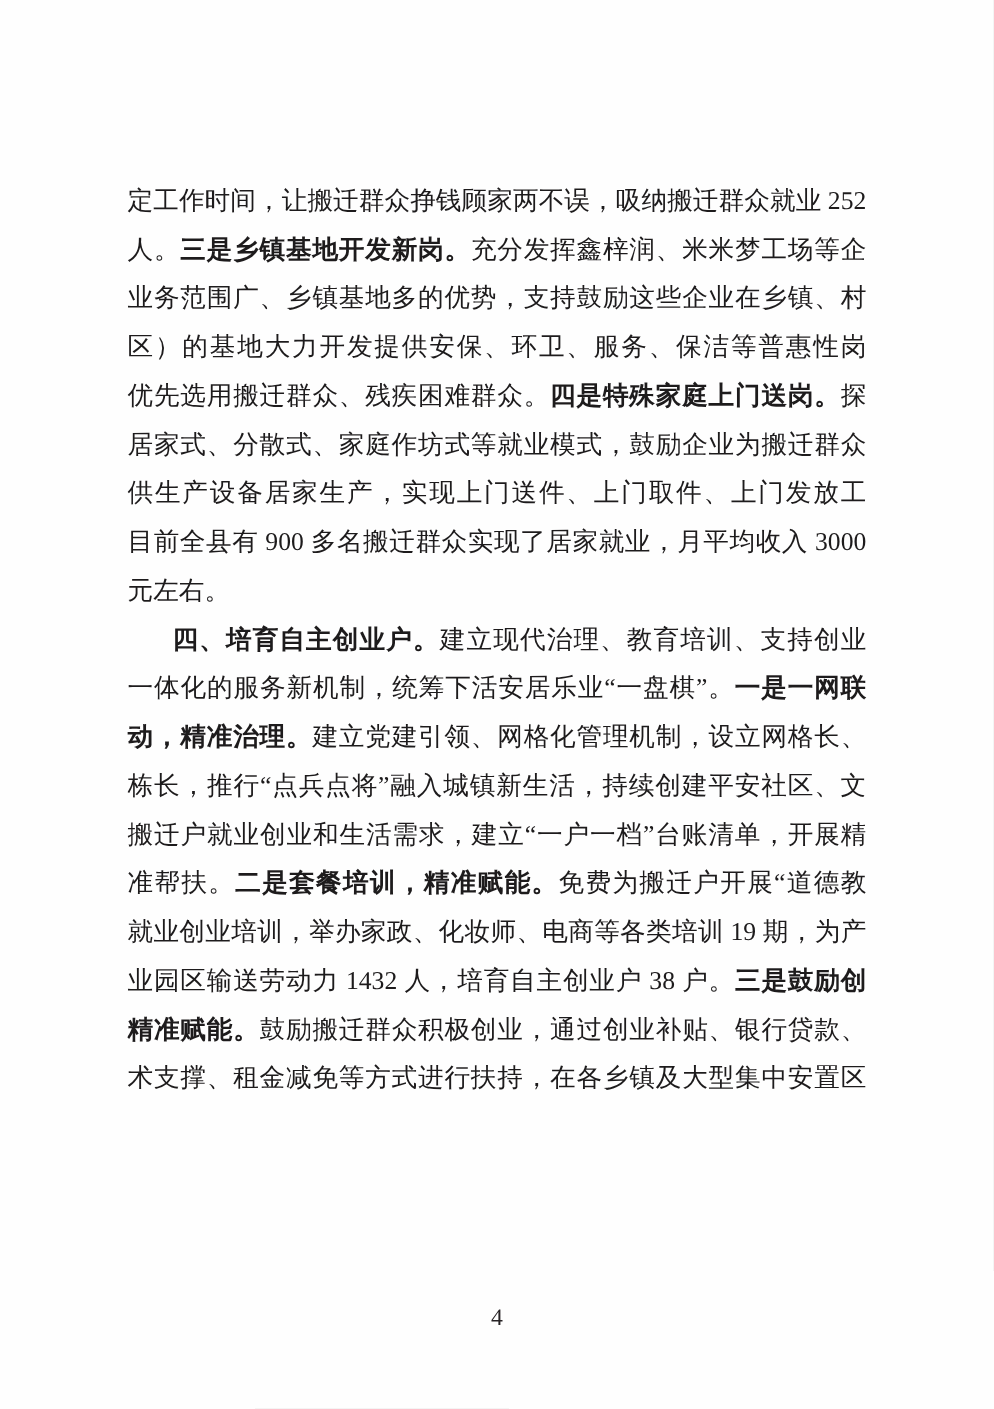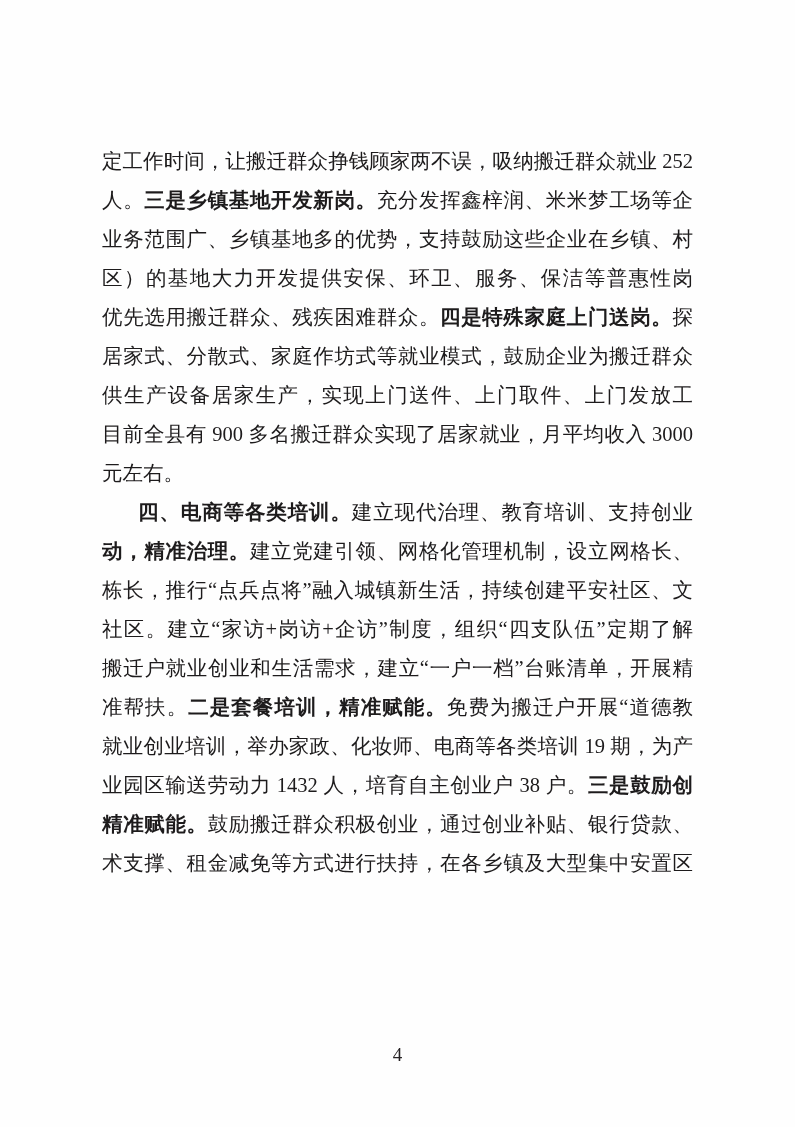--- a/index.html
+++ b/index.html
@@ -69,24 +69,24 @@
         <div class="line j"><span class="seg body">人。</span><span class="seg em">三是乡镇基地开发新岗。</span><span class="seg body">充分发挥鑫梓润、米米梦工场等企业</span></div>
         <div class="line j"><span class="seg body">业务范围广、乡镇基地多的优势，支持鼓励这些企业在乡镇、村（社</span></div>
         <div class="line j"><span class="seg body">区）的基地大力开发提供安保、环卫、服务、保洁等普惠性岗位，</span></div>
         <div class="line j"><span class="seg body">优先选用搬迁群众、残疾困难群众。</span><span class="seg em">四是特殊家庭上门送岗。</span><span class="seg body">探索</span></div>
         <div class="line j"><span class="seg body">居家式、分散式、家庭作坊式等就业模式，鼓励企业为搬迁群众提</span></div>
         <div class="line j"><span class="seg body">供生产设备居家生产，实现上门送件、上门取件、上门发放工资，</span></div>
         <div class="line j"><span class="seg body">目前全县有 900 多名搬迁群众实现了居家就业，月平均收入 3000</span></div>
         <div class="line short"><span class="seg body">元左右。</span></div>
       </div>
       <div class="paragraph">
-        <div class="line j indent"><span class="seg head">四、电商等各类培训。</span><span class="seg body">建立现代治理、教育培训、支持创业</span></div>
+        <div class="line j indent"><span class="seg head">四、培育自主创业户。</span><span class="seg body">建立现代治理、教育培训、支持创业</span></div>
+        <div class="line j"><span class="seg body">一体化的服务新机制，统筹下活安居乐业“一盘棋”。</span><span class="seg em">一是一网联</span></div>
         <div class="line j"><span class="seg em">动，精准治理。</span><span class="seg body">建立党建引领、网格化管理机制，设立网格长、楼</span></div>
         <div class="line j"><span class="seg body">栋长，推行“点兵点将”融入城镇新生活，持续创建平安社区、文明</span></div>
-        <div class="line j"><span class="seg body">社区。建立“家访+岗访+企访”制度，组织“四支队伍”定期了解</span></div>
         <div class="line j"><span class="seg body">搬迁户就业创业和生活需求，建立“一户一档”台账清单，开展精</span></div>
         <div class="line j"><span class="seg body">准帮扶。</span><span class="seg em">二是套餐培训，精准赋能。</span><span class="seg body">免费为搬迁户开展“道德教育”</span></div>
         <div class="line j"><span class="seg body">就业创业培训，举办家政、化妆师、电商等各类培训 19 期，为产</span></div>
         <div class="line j"><span class="seg body">业园区输送劳动力 1432 人，培育自主创业户 38 户。</span><span class="seg em">三是鼓励创业，</span></div>
         <div class="line j"><span class="seg em">精准赋能。</span><span class="seg body">鼓励搬迁群众积极创业，通过创业补贴、银行贷款、技</span></div>
         <div class="line j"><span class="seg body">术支撑、租金减免等方式进行扶持，在各乡镇及大型集中安置区开</span></div>
       </div>
     </div>
   <div class="page-number">4</div>
 </div>

